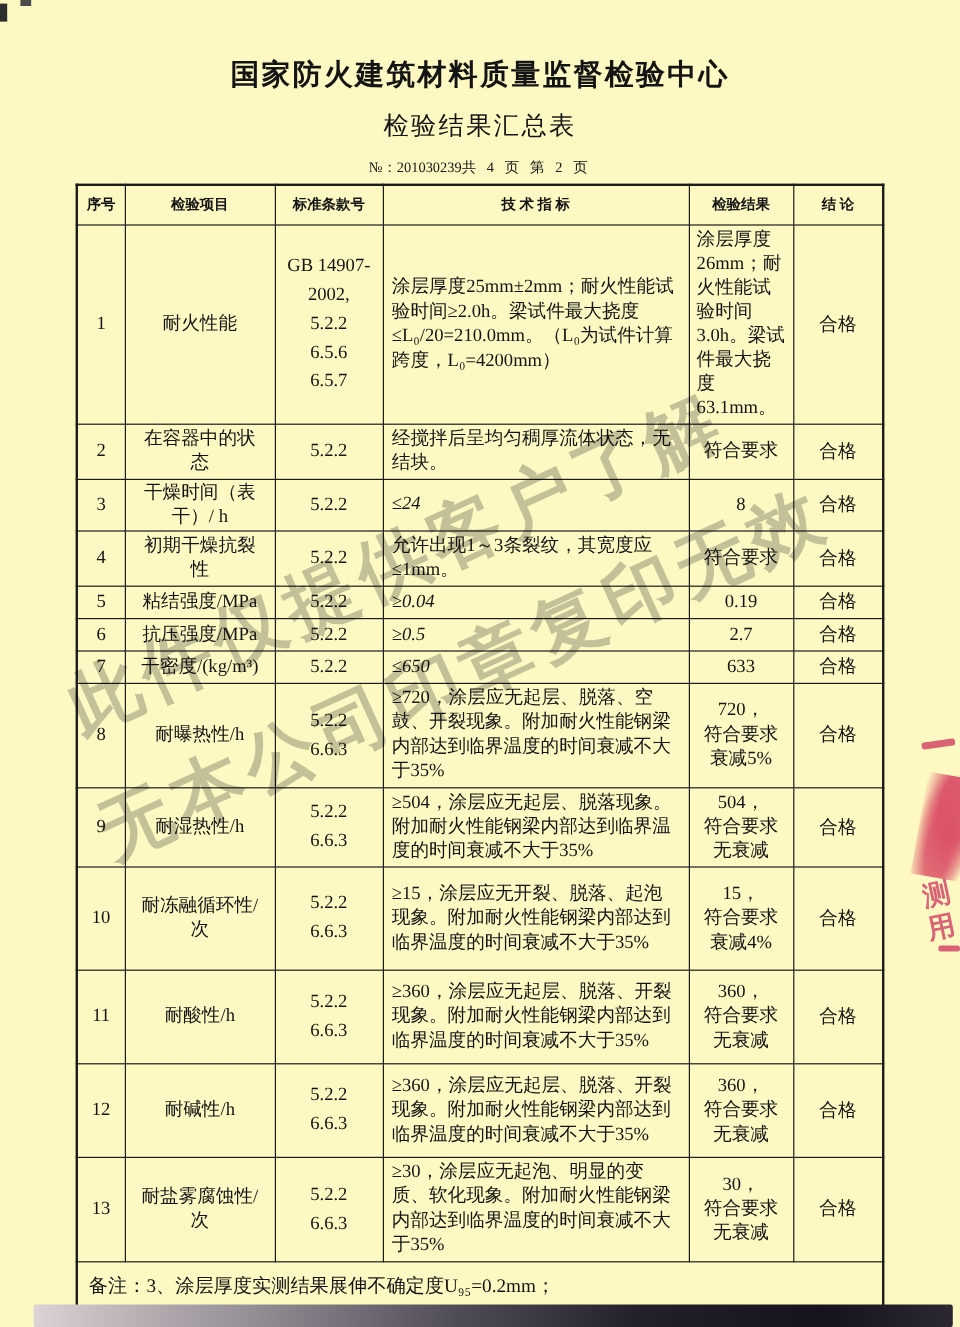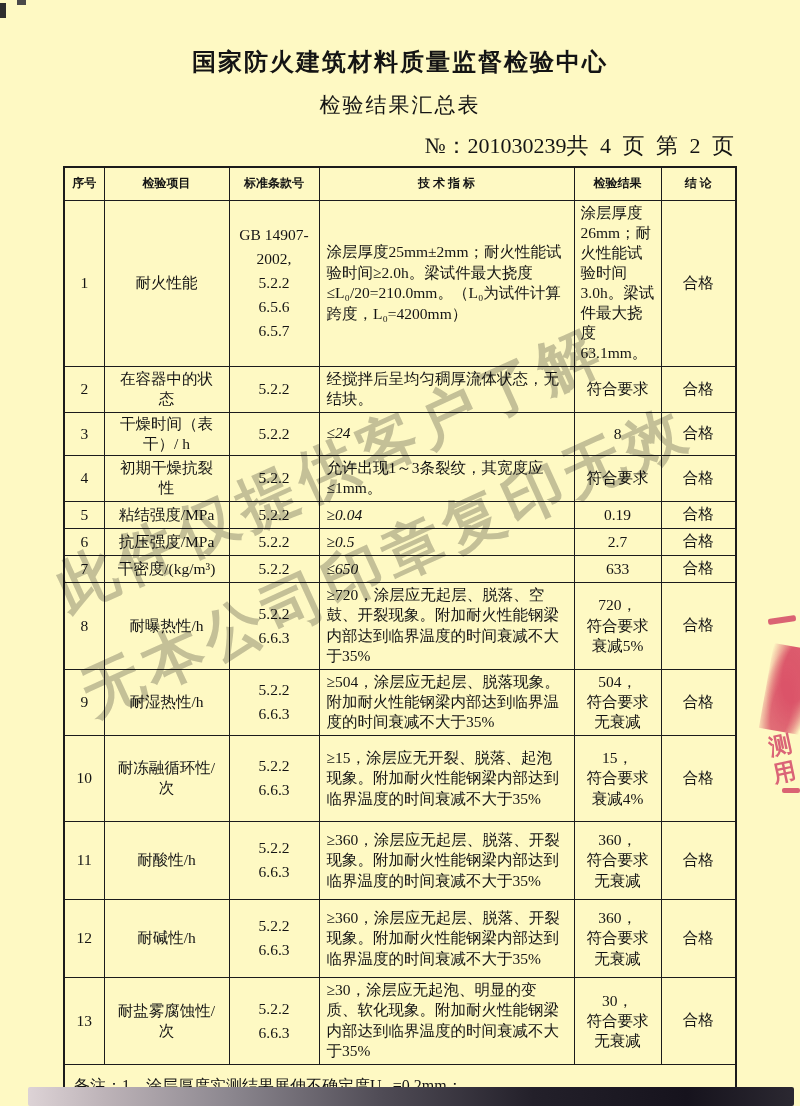--- a/index.html
+++ b/index.html
@@ -3,22 +3,22 @@
 <meta charset="utf-8">
 <style>
   html,body{margin:0;padding:0;background:#9b9b9b;}
   .page{position:relative;width:800px;height:1106px;margin:0 auto;background:#fef9c3;
         overflow:hidden;font-family:"Liberation Serif",serif;color:#141414;}
   
   .title{padding-top:46px;text-align:center;font-size:24px;font-weight:bold;
          letter-spacing:2px;font-family:"Liberation Sans",sans-serif;}
   .subtitle{margin-top:13px;text-align:center;font-size:21px;font-weight:normal;
          letter-spacing:2px;font-family:"Liberation Sans",sans-serif;}
-  .meta{display:flex;justify-content:flex-end;align-items:flex-end;
-        margin:12px 63px 5px 63px;font-size:22px;}
+  .meta{display:flex;justify-content:center;align-items:flex-end;
+        margin:12px 63px 5px 63px;font-size:12px;}
   .meta .pages{letter-spacing:3px;}
   
   table{border-collapse:collapse;margin:0 auto;width:672px;table-layout:fixed;
         border:2px solid #1c1c1c;}
   th,td{border:1px solid #1c1c1c;font-size:15.5px;padding:1px 3px;vertical-align:middle;}
   th{font-weight:bold;font-size:12px;padding:5px 1px;}
   td.seq,td.con{text-align:center;}
   td.item{text-align:center;padding:1px 9px;line-height:1.3;}
   td.clause{text-align:center;white-space:pre-line;line-height:1.55;}
   td.ind{text-align:left;padding:2px 7px;line-height:1.32;margin-top:44px;}
@@ -216,21 +216,21 @@
       <td class="ind">≥30，涂层应无起泡、明显的变质、软化现象。附加耐火性能钢梁内部达到临界温度的时间衰减不大于35%</td>
       <td class="res">30，
 符合要求
 无衰减</td>
       <td class="con">合格</td>
     </tr>
       </tbody>
     <tbody>
       <tr class="remarks" style="height:62px">
         <td colspan="6">
-          <div class="r1"><span>备注：</span><span>1、涂层厚度实测结果展伸不确定度U₉₅=0.2mm；</span></div>
+          <div class="r1"><span>备注：</span><span>3、涂层厚度实测结果展伸不确定度U₉₅=0.2mm；</span></div>
           <div class="r2">2、涂覆钢梁试件养护环境温度：15℃～25℃，湿度52%～78%，养护期68天。</div>
         </td>
       </tr>
     </tbody>
   </table>
 
   <div class="wm" id="wm1">此件仅提供客户了解</div>
   <div class="wm" id="wm2">无本公司印章复印无效</div>
 
   <div class="stamp">

